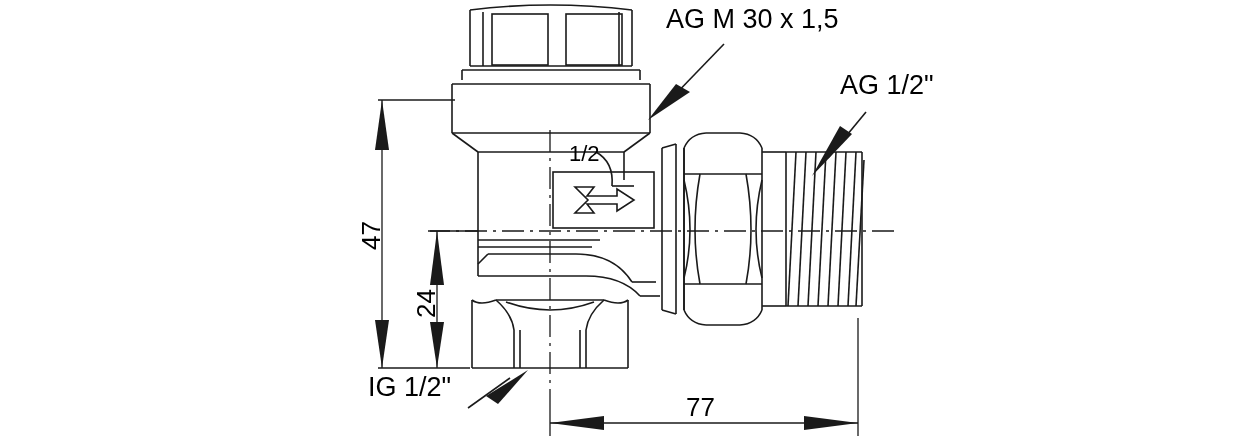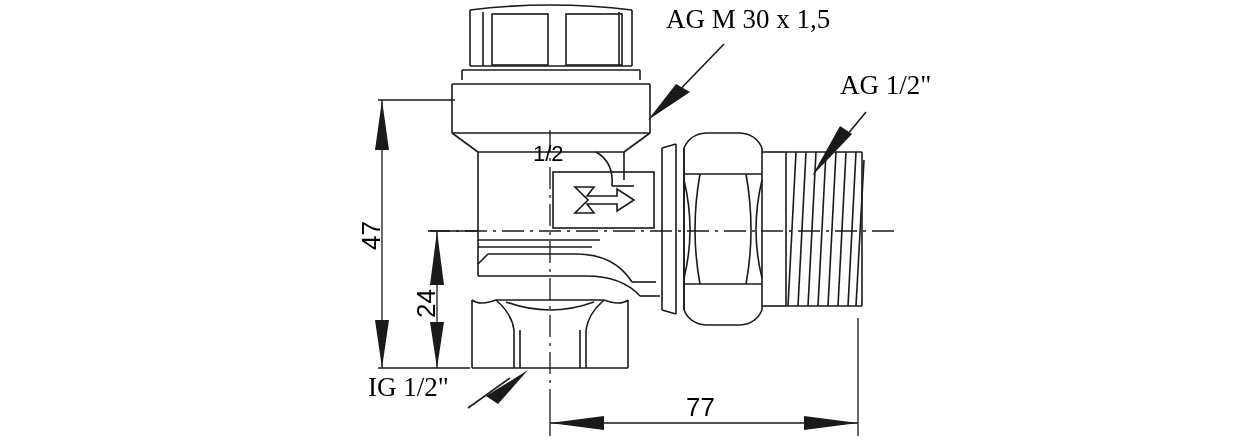--- a/index.html
+++ b/index.html
@@ -1,22 +1,22 @@
 <!DOCTYPE html>
 <html><head>
 <meta charset="utf-8">
 <style>
   html,body{margin:0;padding:0;background:#ffffff;}
   body{font-family:"Liberation Sans", sans-serif;}
   #stage{position:relative;width:1252px;height:442px;background:#ffffff;overflow:hidden;}
   #stage svg{position:absolute;left:0;top:0;}
   .lbl{position:absolute;color:#000;font-family:"Liberation Sans",sans-serif;white-space:nowrap;}
-  .lbl-main{font-size:27px;font-family:Liberation Serif, serif;}
+  .lbl-main{font-size:27px;}
   .lbl-dim{font-size:26px;}
-  .lbl-half{font-size:22px;}
+  .lbl-half{font-size:22px;margin-left:36px;}
   .rot90{transform:rotate(-90deg);transform-origin:left top;}
 </style>
 </head>
 <body>
 
 <div id="stage">
 
   <svg width="1252" height="442" viewBox="0 0 1252 442">
 
     <g fill="none" stroke="#1a1a1a" stroke-width="1.6" stroke-linecap="butt" stroke-linejoin="miter">

